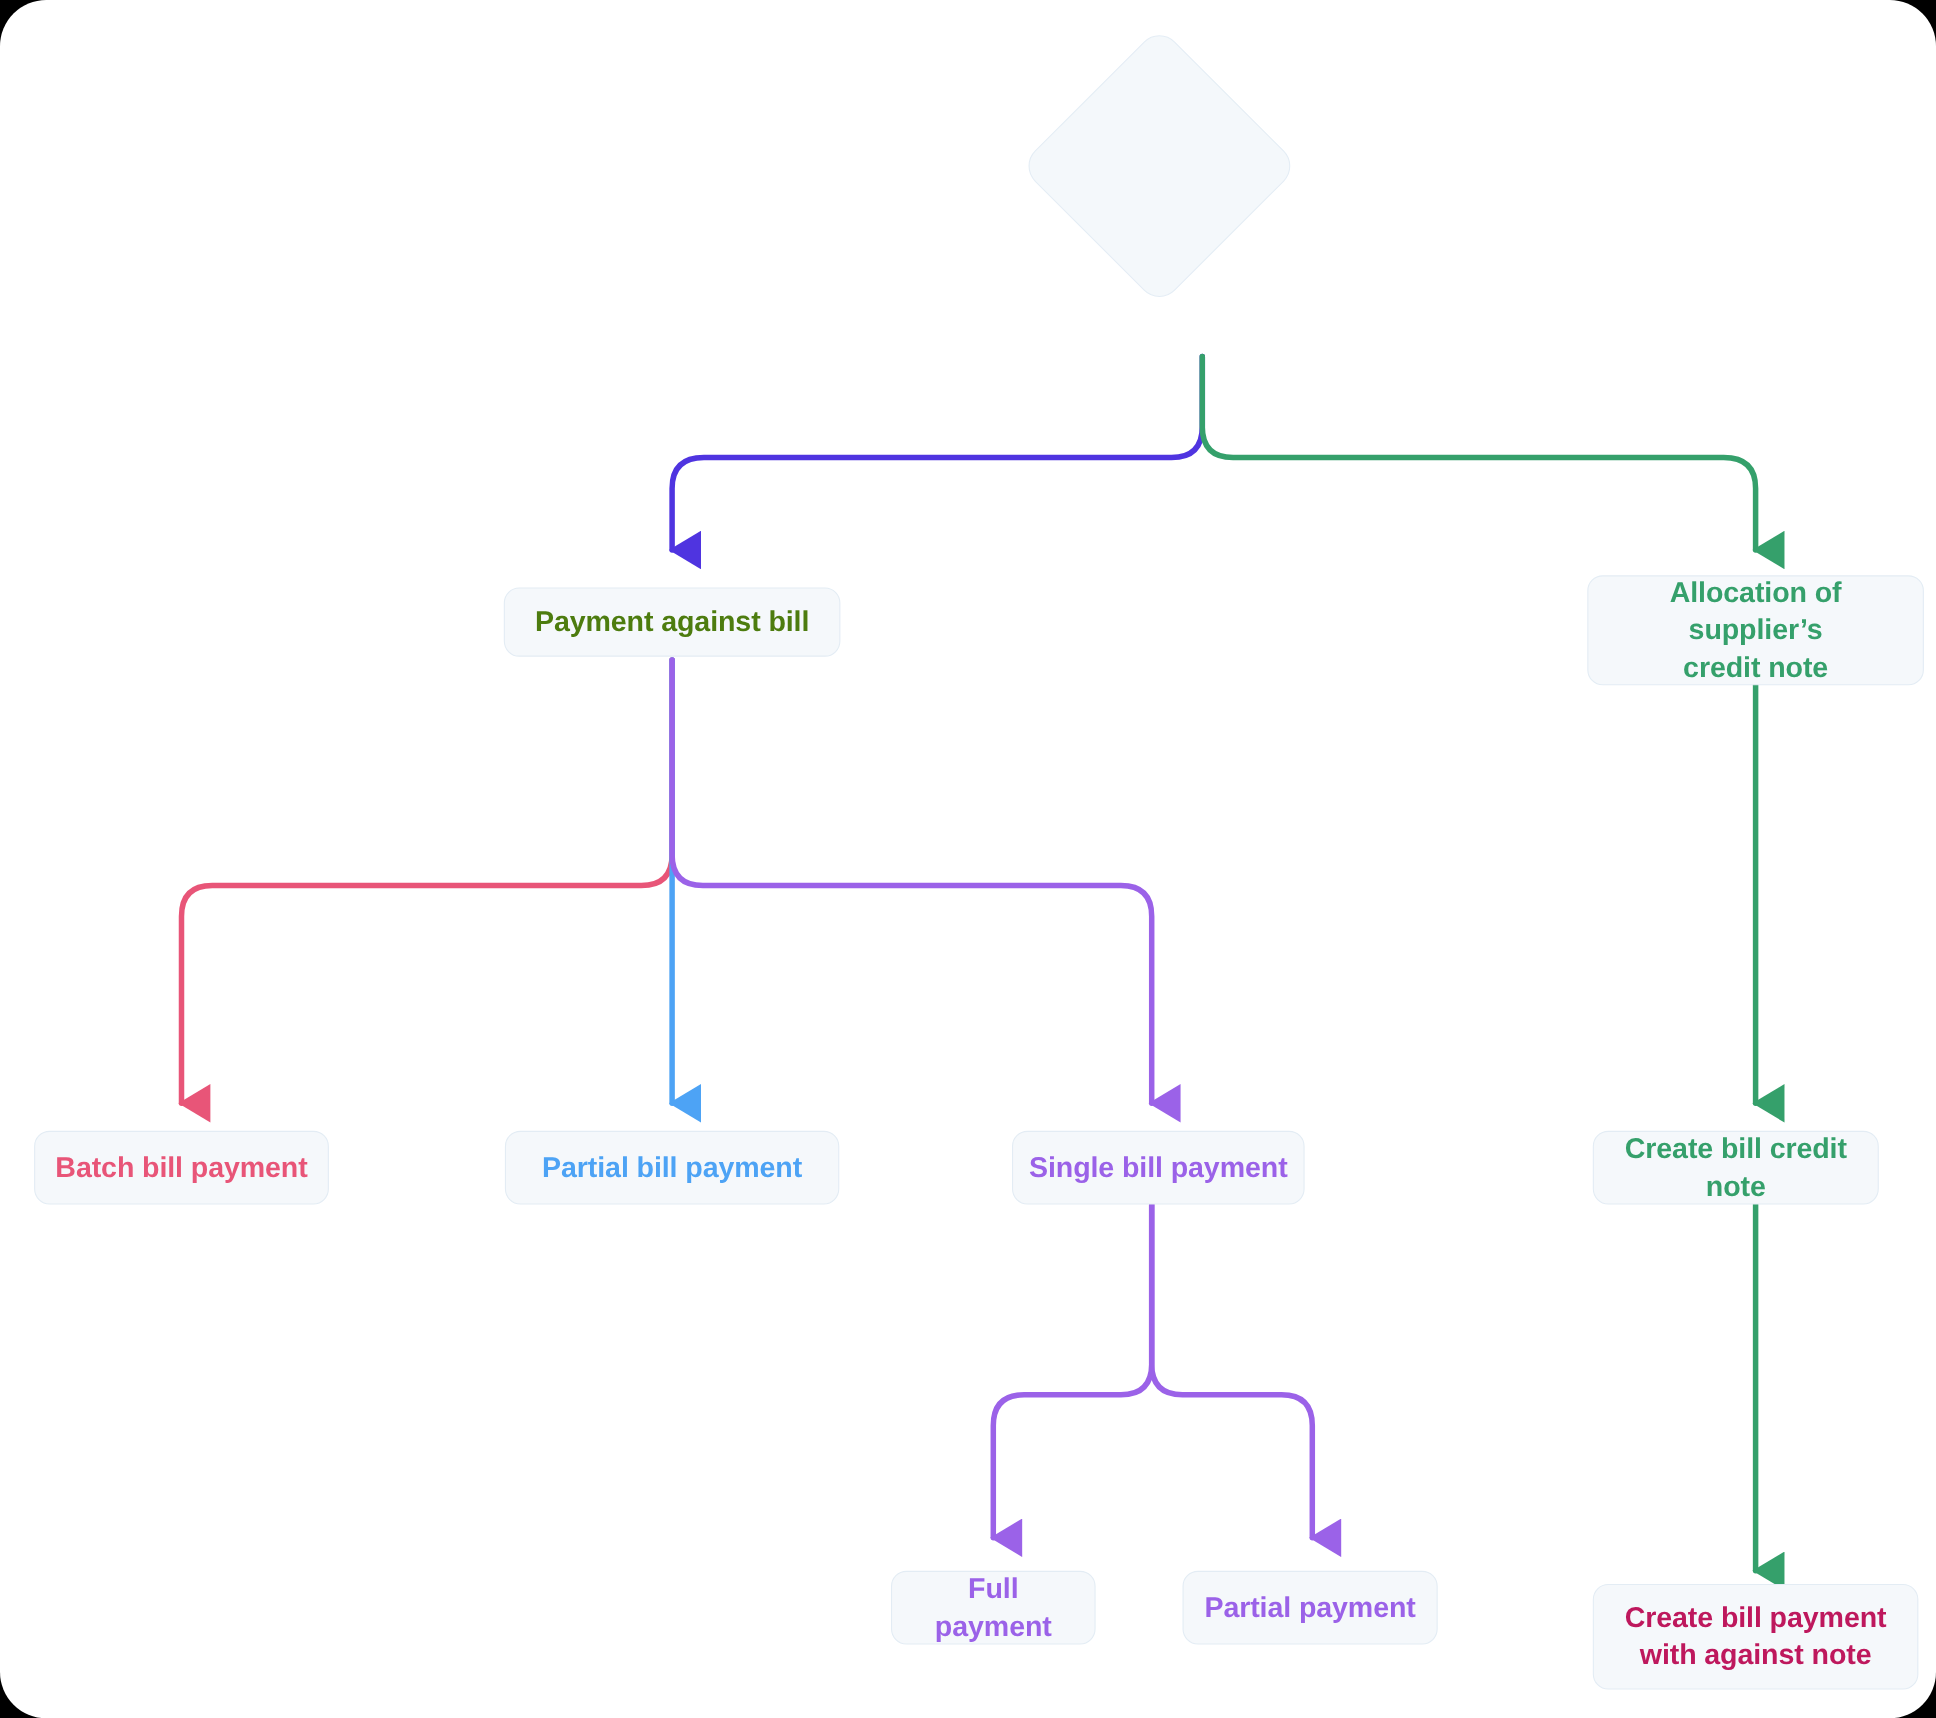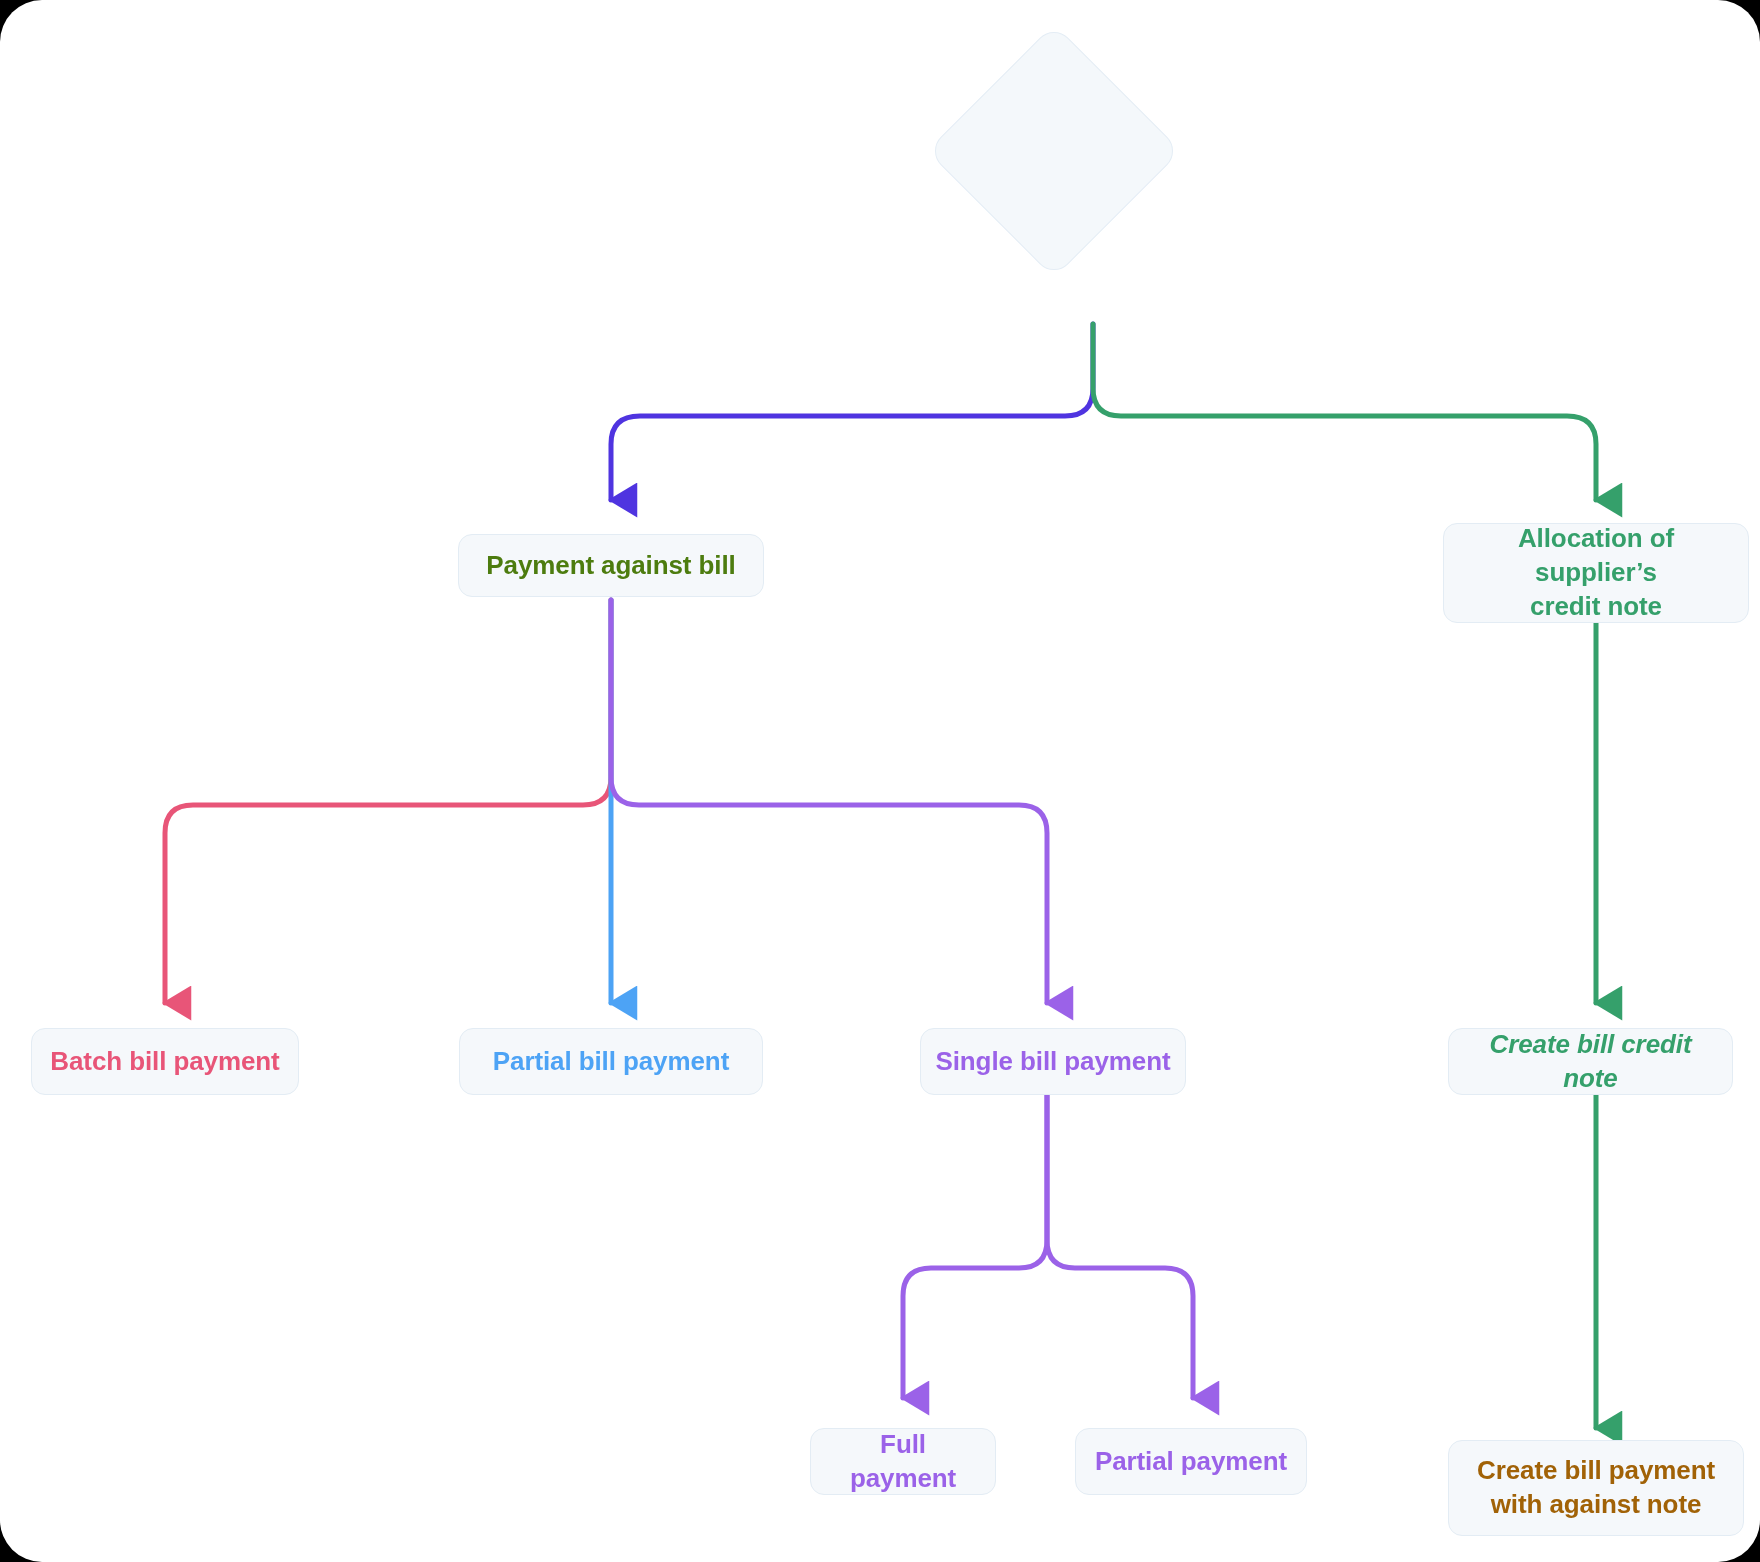--- a/index.html
+++ b/index.html
@@ -121,24 +121,24 @@
     <span>Allocation of supplier’s</span>
     <span>credit note</span>
   </div>
 
   <div class="node" style="left:31px; top:1028px; width:268px; height:67px; color:#e85578;">Batch bill payment</div>
 
   <div class="node" style="left:459px; top:1028px; width:304px; height:67px; color:#4da3f5;">Partial bill payment</div>
 
   <div class="node" style="left:920px; top:1028px; width:266px; height:67px; color:#9b62e8;">Single bill payment</div>
 
-  <div class="node" style="left:1448px; top:1028px; width:285px; height:67px; color:#35a06b;font-style:italic;">Create bill credit note</div>
+  <div class="node" style="left:1448px; top:1028px; width:260px; height:67px; color:#35a06b;">Create bill credit note</div>
 
   <div class="node" style="left:1075px; top:1428px; width:232px; height:67px; color:#9b62e8;">Partial payment</div>
 
   <div class="node" style="left:810px; top:1428px; width:186px; height:67px; color:#9b62e8;">Full payment</div>
 
-  <div class="node two-line" style="left:1448px; top:1440px; width:296px; height:96px; color:#a16207; flex-direction:column;">
+  <div class="node two-line" style="left:1448px; top:1440px; width:296px; height:96px; color:#be185d; flex-direction:column;">
     <span>Create bill payment</span>
     <span>with against note</span>
   </div>
 
 </div>
 
 </body></html>

